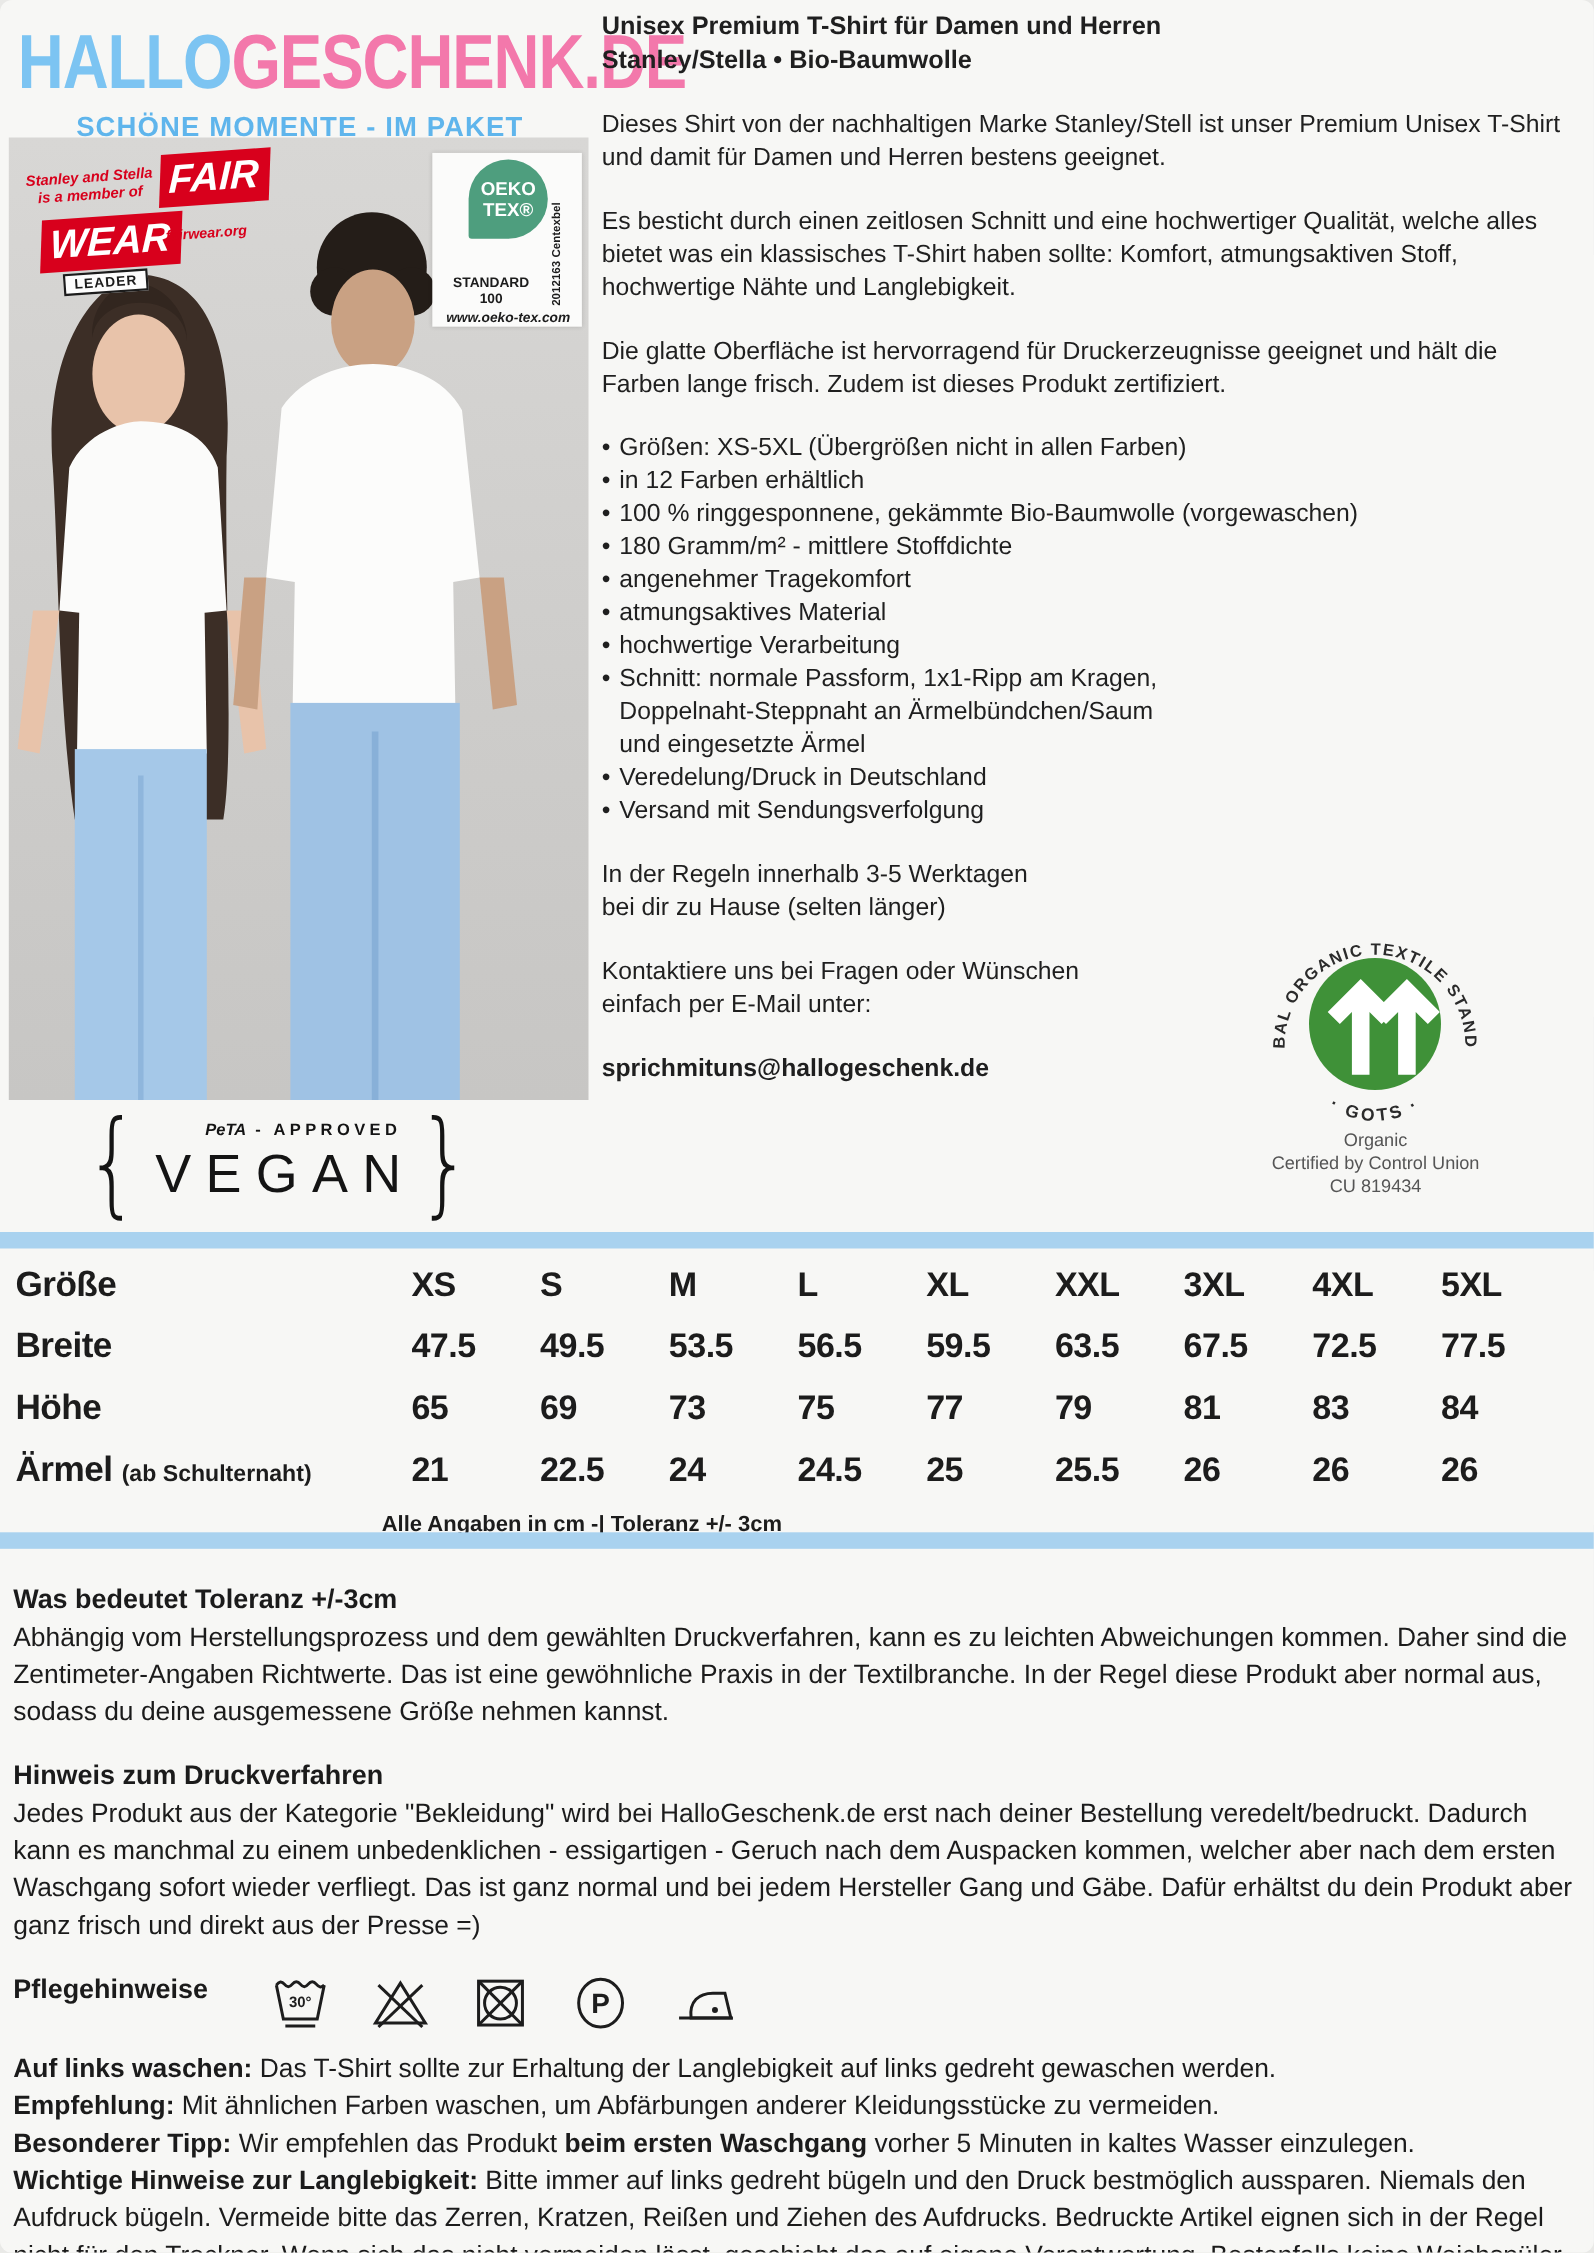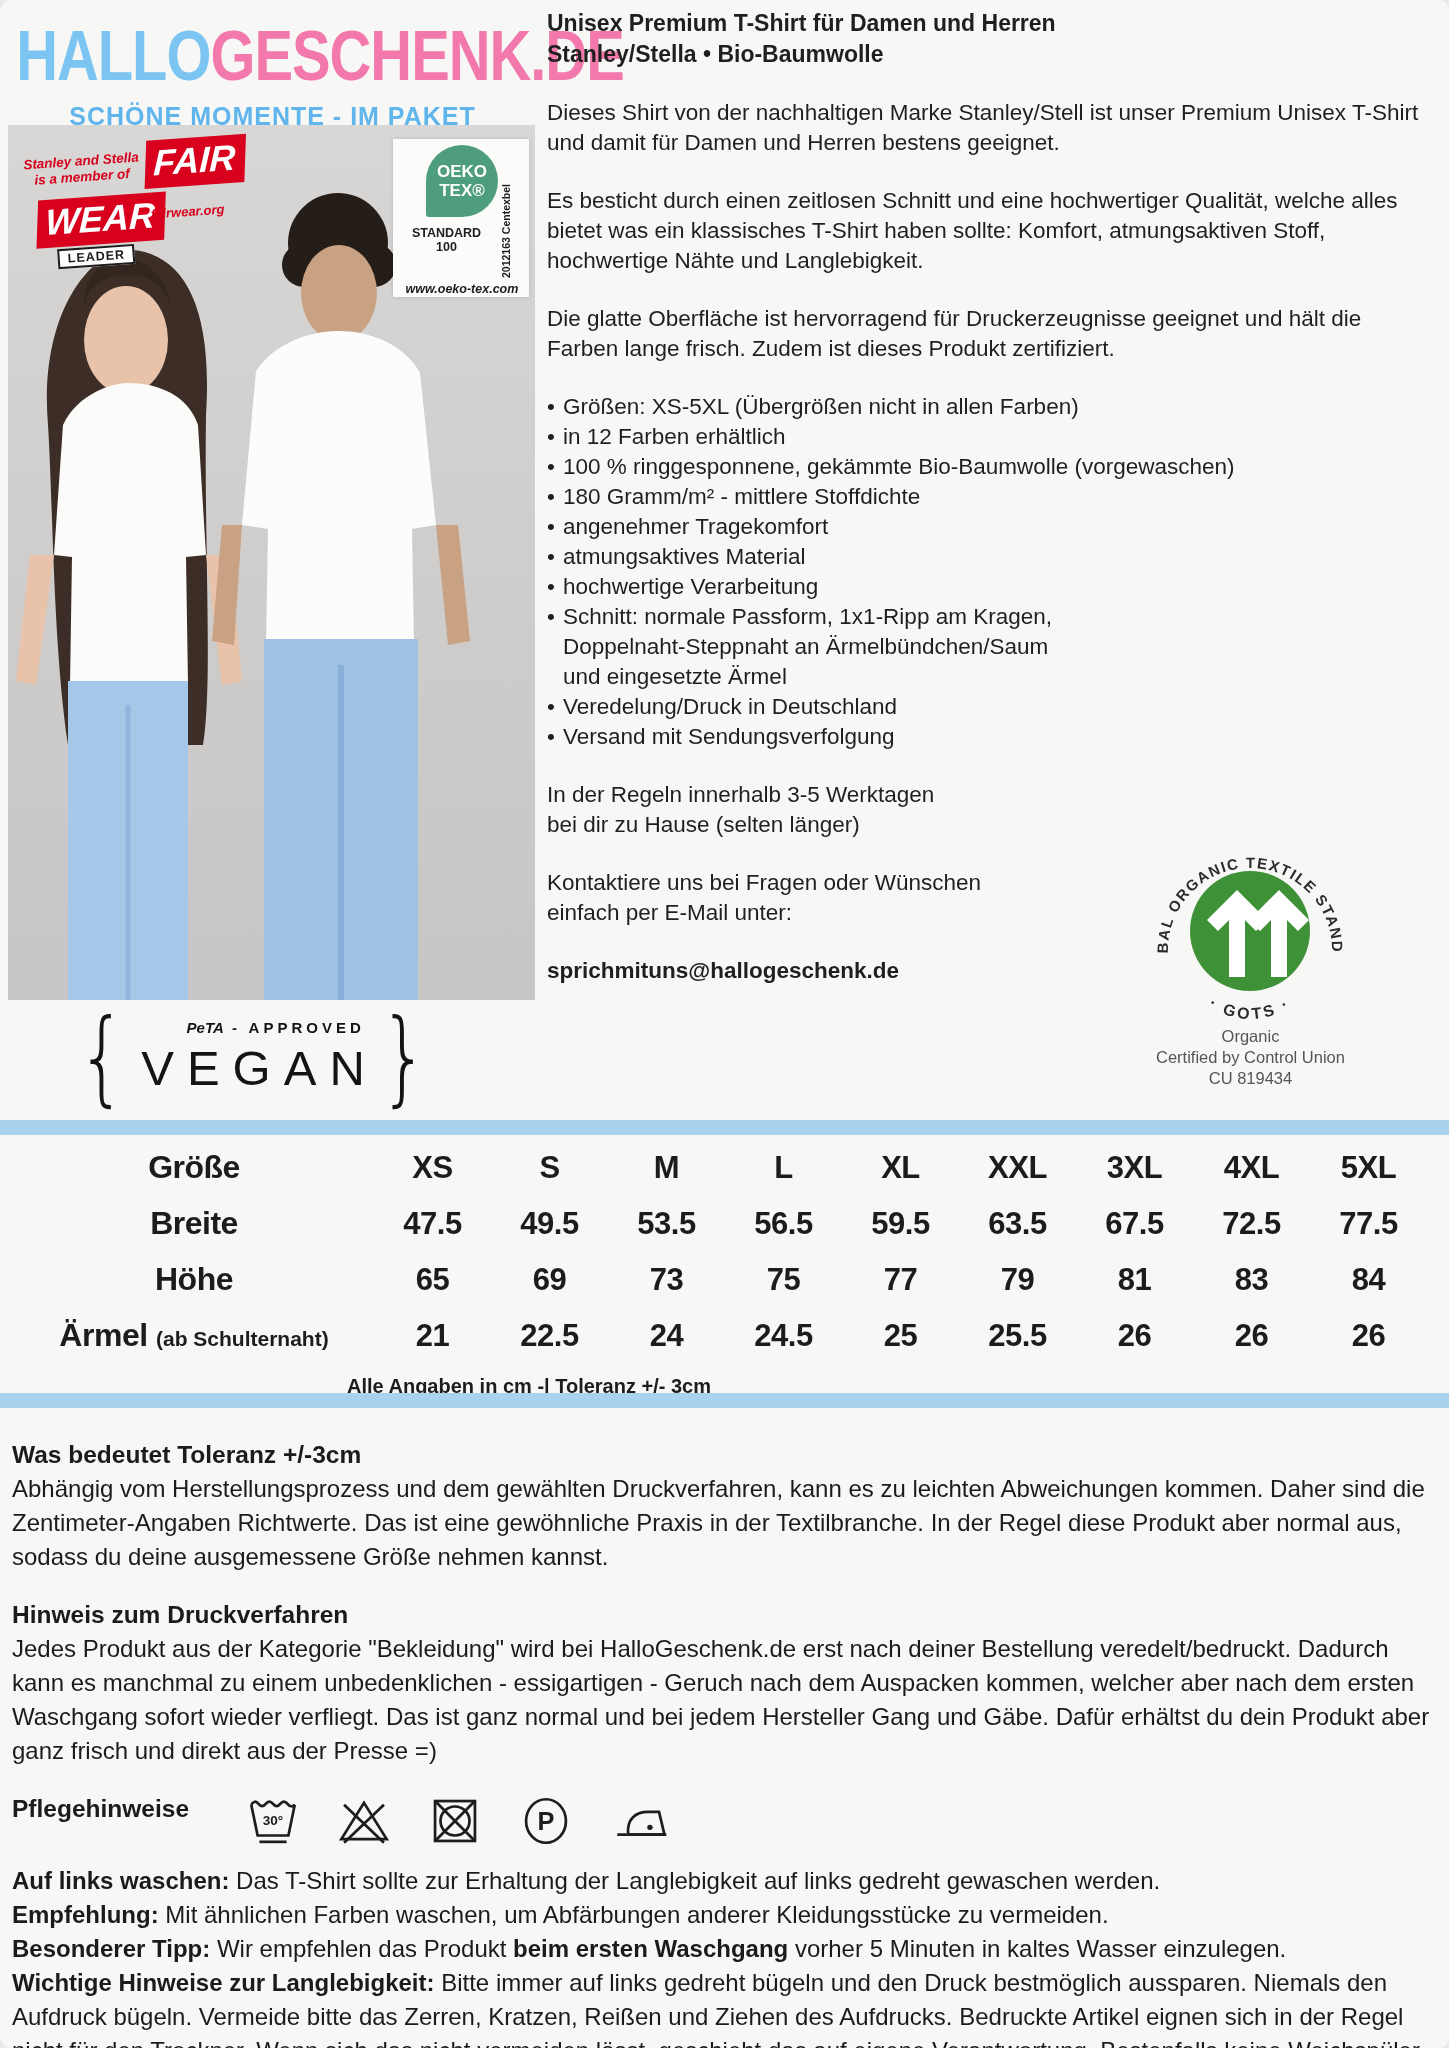--- a/index.html
+++ b/index.html
@@ -22,21 +22,21 @@
   .fairwear { position:absolute; left:4px; top:18px; width:210px; height:120px; transform:rotate(-4deg); font-style:italic; }
   .fw-member { position:absolute; left:8px; top:8px; width:128px; text-align:center; color:#d8001c; font-weight:700; font-size:13.5px; line-height:16px; }
   .fw-fair { position:absolute; left:136px; top:0; background:#d8001c; color:#fff; font-weight:800; font-size:36px; padding:2px 10px 4px 8px; transform:skewX(-6deg); }
   .fw-wear { position:absolute; left:24px; top:52px; background:#d8001c; color:#fff; font-weight:800; font-size:36px; padding:2px 10px 4px 8px; transform:skewX(-6deg); }
   .fw-url { position:absolute; left:138px; top:66px; color:#d8001c; font-weight:700; font-size:13px; }
   .fw-leader { position:absolute; left:42px; top:102px; background:#fdfdfd; border:2px solid #1c1c1c; color:#1c1c1c; font-style:normal; font-weight:700; font-size:12.5px; letter-spacing:1px; padding:1px 8px; }
 
   
   .oeko { position:absolute; right:6px; top:14px; width:136px; height:158px; background:#fbfbfa; box-shadow:0 0 4px rgba(0,0,0,.15); padding:6px 6px 4px 8px; text-align:center; }
   .oeko-blob { width:72px; height:72px; margin:0 auto; background:#4e9e7e; border-radius:50% 50% 50% 4%; display:flex; flex-direction:column; align-items:center; justify-content:center; color:#fff; font-weight:800; font-size:17px; line-height:19px; }
-  .oeko-midrow { display:flex; justify-content:center; align-items:flex-start; gap:20px; margin-top:5px; }
+  .oeko-midrow { display:flex; justify-content:center; align-items:flex-end; gap:20px; margin-top:5px; }
   .oeko-standard { font-weight:700; font-size:12.5px; line-height:14px; color:#1c1c1c; padding-top:4px; }
   .oeko-cert { writing-mode:vertical-rl; transform:rotate(180deg); font-weight:700; font-size:10.5px; line-height:11px; color:#1c1c1c; height:56px; }
   .oeko-url { margin-top:4px; font-weight:700; font-size:12.5px; color:#1c1c1c;font-style:italic; }
 
   
   .peta { position:absolute; left:138px; top:998px; width:230px; height:118px; display:flex; align-items:center; justify-content:center; gap:6px; color:#141414; }
   .brace { font-family:"DejaVu Sans",sans-serif; font-size:104px; font-weight:300; line-height:104px; transform:scaleX(0.75); }
   .peta-mid { text-align:right; }
   .peta-top { font-size:15px; font-weight:700; letter-spacing:4px; white-space:nowrap; }
   .peta-top .pbrand { font-style:italic; font-weight:900; letter-spacing:0; }
@@ -55,21 +55,21 @@
   .gots { position:absolute; left:1148px; top:842px; width:205px; text-align:center; }
   .gots-sub { color:#555; font-size:16.5px; line-height:21px; margin-top:2px; }
 
   
   .bar { position:absolute; left:0; width:1449px; height:15px; background:#a9d2ef; }
   .bar1 { top:1120px; }
   .bar2 { top:1393px; }
 
   
   .sizes { position:absolute; left:0; top:1135px; width:1449px; height:258px; padding:14px 0 0 14px; }
-  .trow { display:grid; grid-template-columns:360px repeat(9,117px); align-items:baseline; height:56px;text-align:center; }
+  .trow { display:grid; grid-template-columns:360px repeat(9,117px); align-items:baseline; height:56px; }
   .tlabel { font-size:32px; font-weight:700; letter-spacing:-0.5px; }
   .tlabel .sub { font-size:21px; font-weight:600; letter-spacing:0; }
   .tcell { font-size:31px; font-weight:700; letter-spacing:-0.5px; }
   .tnote { text-align:center; font-size:20px; font-weight:700; margin-top:2px; width:1030px; }
 
   
   .bottom { position:absolute; left:0; top:1410px; width:1449px; padding:28px 14px 0 12px; font-size:24px; line-height:34px; color:#1b1b1b; }
   .bottom h2 { font-size:24.5px; font-weight:700; line-height:34px; }
   .bottom .block { margin-bottom:24px; }
   .care-row { display:flex; align-items:flex-start; gap:33px; margin:6px 0 14px 0; }

